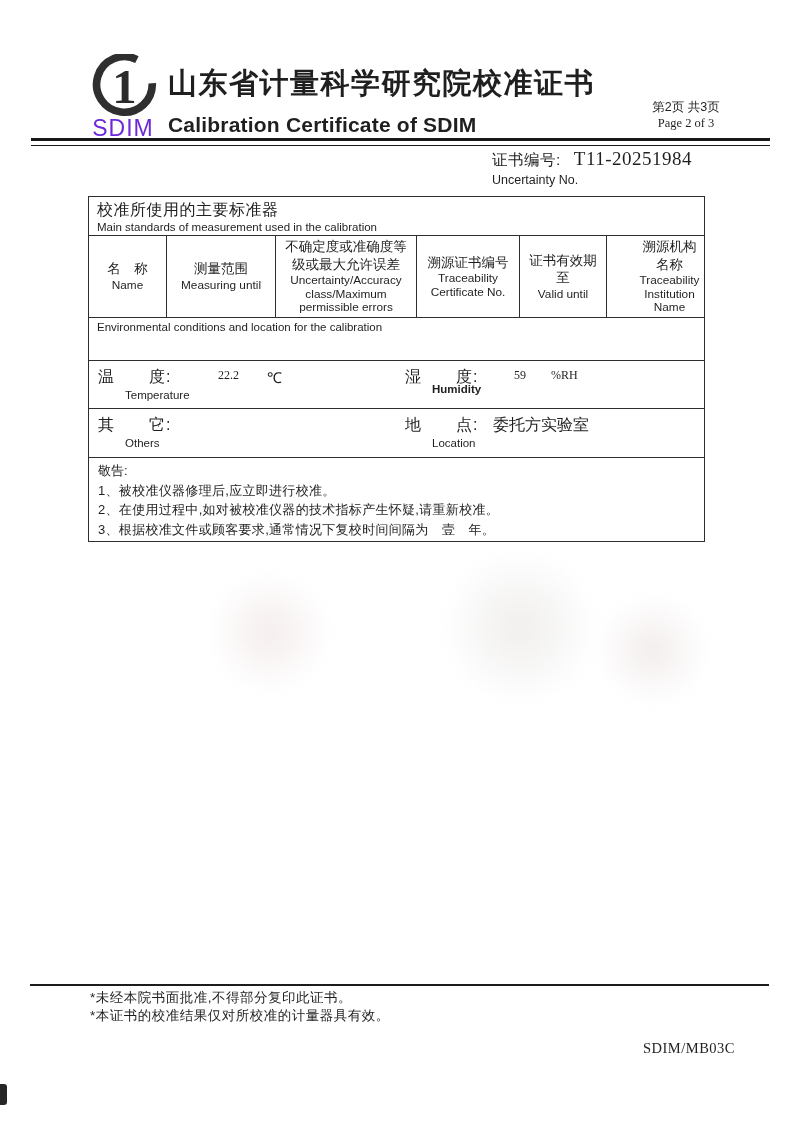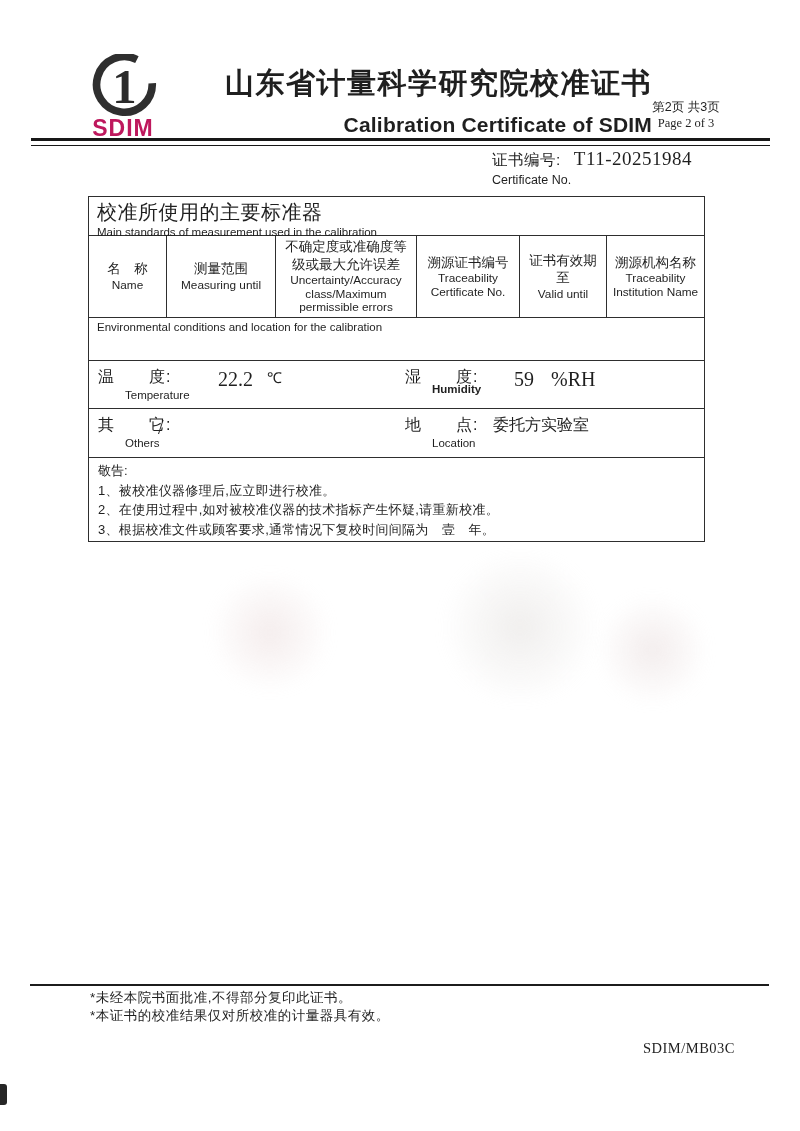--- a/index.html
+++ b/index.html
@@ -7,62 +7,62 @@
         font-family:"Liberation Sans",sans-serif;color:#1f1f1f;margin:0 auto;}
 
   
   .wm{position:absolute;border-radius:50%;filter:blur(7px);opacity:.55;pointer-events:none;}
   .wm1{left:205px;top:575px;width:130px;height:115px;background:radial-gradient(circle,#ecdede 0%,rgba(255,255,255,0) 70%);}
   .wm2{left:435px;top:555px;width:170px;height:145px;background:radial-gradient(circle,#e4e1df 0%,rgba(255,255,255,0) 70%);}
   .wm3{left:595px;top:595px;width:115px;height:110px;background:radial-gradient(circle,#e9dede 0%,rgba(255,255,255,0) 70%);}
 
   
   .logo{position:absolute;left:80px;top:54px;width:86px;text-align:center;}
-  .logo-text{font-size:23px;font-weight:bold;letter-spacing:1px;margin-top:-7px;color:#be185d;}
-  .titles{position:absolute;left:168px;top:64px;width:484px;text-align:right;}
+  .logo-text{font-size:23px;font-weight:normal;letter-spacing:1px;margin-top:-7px;color:#6d28d9;}
+  .titles{position:absolute;left:168px;top:64px;width:484px;text-align:left;}
   .title-zh{font-size:29px;font-weight:bold;letter-spacing:1.5px;white-space:nowrap;}
   .title-en{font-size:21px;font-weight:bold;margin-top:9px;letter-spacing:.2px;}
   .pageinfo{position:absolute;left:640px;top:99px;width:92px;text-align:center;line-height:1.3;}
   .pageinfo-zh{font-size:12.5px;}
   .pageinfo-en{font-size:12.5px;font-family:"Liberation Serif",serif;}
   .double-rule{position:absolute;left:31px;top:138px;width:739px;height:4px;
                border-top:3px solid #181818;border-bottom:1.6px solid #181818;}
   .certno{position:absolute;left:492px;top:148px;}
   .certno-label{font-size:15.5px;letter-spacing:.5px;}
   .certno-value{font-family:"Liberation Serif",serif;font-size:19px;margin-left:13px;letter-spacing:.5px;}
   .certno-en{font-size:12.5px;margin-top:2px;}
 
   
   .tbl{position:absolute;left:88px;top:196px;width:617px;border:1.8px solid #2e2e2e;box-sizing:border-box;background:transparent;}
   .sec{border-bottom:1.4px solid #2e2e2e;box-sizing:border-box;position:relative;}
   .sec:last-child{border-bottom:none;}
   .sec-title{height:39px;padding:2px 8px;}
-  .sec-title-zh{font-size:20px;line-height:1.35;letter-spacing:.5px;}
+  .sec-title-zh{font-size:16px;line-height:1.35;letter-spacing:.5px;}
   .sec-title-en{font-size:11.5px;line-height:1.1;}
   .cols{display:flex;}
   .cell{border-right:1.4px solid #2e2e2e;box-sizing:border-box;display:flex;flex-direction:column;
         align-items:center;text-align:center;padding:2px 3px;}
   .cell:last-child{border-right:none;}
-  .c1{width:78px;} .c2{width:109px;} .c3{width:141px;} .c4{width:103px;} .c5{width:87px;} .c6{flex:1;}
+  .c1{width:78px;} .c2{width:109px;} .c3{width:141px;} .c4{width:103px;} .c5{width:87px;} .c6{flex:1;margin-left:28px;}
   .hdr{height:82px;}
   .hdr .cell{justify-content:center;}
   .col-zh{font-size:13.5px;line-height:1.3;}
   .col-en{font-size:11.8px;line-height:1.15;margin-top:1px;}
   .datar{height:381px;}
   .datar .cell{justify-content:flex-start;padding-top:6px;font-size:13px;line-height:1.5;}
   .serif{font-family:"Liberation Serif",serif;font-size:13.5px;}
   .prewrap{white-space:pre-line;}
   .it{font-style:italic;}
   .env-head{height:43px;padding:3px 8px;}
   .env-zh{font-size:15.5px;line-height:1.35;letter-spacing:.5px;}
   .env-en{font-size:11.5px;line-height:1.1;}
   .r48{height:48px;} .r49{height:49px;} .r50{height:50px;}
   .abs{position:absolute;white-space:nowrap;}
   .zh16{font-size:16px;letter-spacing:1px;}
-  .vser{font-family:"Liberation Serif",serif;font-size:20px;}
+  .vser{font-family:"Liberation Serif",serif;font-size:12px;}
   .en11{font-size:11.5px;margin-left:27px;}
   
   .t-zh{left:9px;top:6px;}   .t-val{left:129px;top:7px;} .t-unit{left:178px;top:6px;font-size:15px;}
   .h-zh{left:316px;top:6px;} .h-val{left:425px;top:7px;} .h-unit{left:462px;top:7px;}
   .t-en{left:9px;top:28px;}  .h-en{left:316px;top:22px;font-weight:bold;}
   
   .o-zh{left:9px;top:6px;}   .o-val{left:69px;top:7px;}
   .l-zh{left:316px;top:6px;} .l-val{left:404px;top:6px;font-size:16px;}
   .o-en{left:9px;top:28px;}  .l-en{left:316px;top:28px;}
   
@@ -108,21 +108,21 @@
     <div class="pageinfo-zh">第2页 共3页</div>
     <div class="pageinfo-en">Page 2 of 3</div>
   </div>
 
   <div class="double-rule"></div>
 
   <div class="certno">
     <div>
       <span class="certno-label">证书编号:</span><span class="certno-value">T11-20251984</span>
     </div>
-    <div class="certno-en">Certificate No.</div>
+    <div class="certno-en">Uncertainty No.</div>
   </div>
 
   <div class="tbl">
 
     <div class="sec sec-title">
       <div class="sec-title-zh">校准所使用的主要标准器</div>
       <div class="sec-title-en">Main standards of measurement used in the calibration</div>
     </div>
 
     <div class="sec cols hdr">

